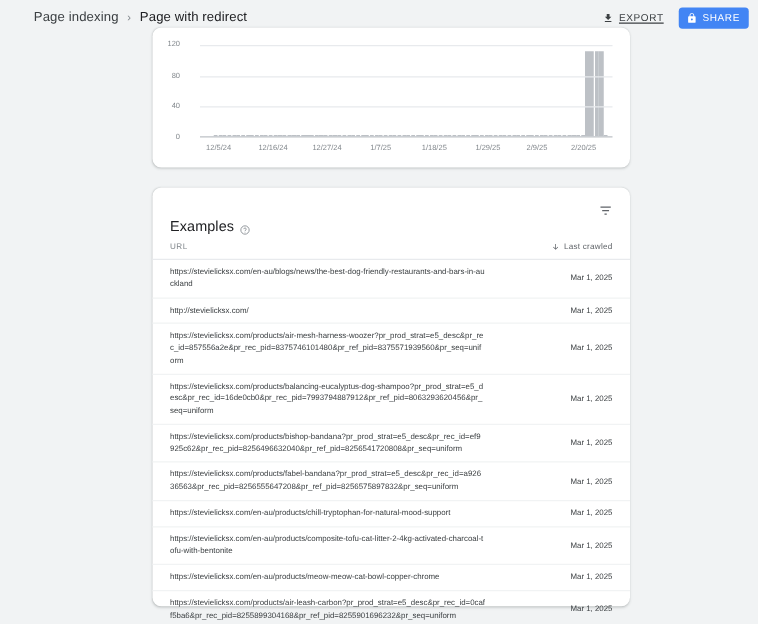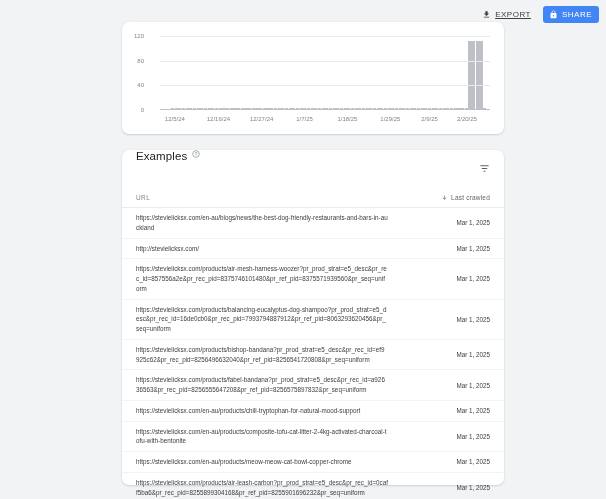--- a/index.html
+++ b/index.html
@@ -64,21 +64,21 @@
   .xlabels {
     position: absolute; left: 38px; top: 94px; width: 330px; height: 10px;
   }
   .xlabel {
     position: absolute; font-size: 6px; color: #80868b; transform: translateX(-50%);
     white-space: nowrap;
   }
 
   
   .ex-header {
-    position: relative; height: 38px; display: flex; align-items: flex-start; padding: 0 14px;
+    position: relative; height: 38px; display: flex; align-items: flex-end; padding: 0 14px;
   }
   .ex-title { font-size: 11.5px; color: #202124; letter-spacing: .1px; }
   .help-icon { margin-left: 5px; display: flex; align-items: center; cursor: pointer; }
   .filter-icon { position: absolute; right: 14px; top: 13px; cursor: pointer; }
 
   .tbl { width: 100%; }
   .thead {
     display: flex; align-items: center; height: 20px;
     padding: 0 14px; border-bottom: 1px solid #e8eaed;
   }
@@ -99,20 +99,25 @@
     width: 92px; text-align: right; font-size: 6.3px; color: #3c4043;
     padding: 5px 0; white-space: nowrap;
   }
 </style>
 </head>
 <body>
 
 <div id="app">
 
   <div class="topbar">
+    <div class="breadcrumb">
+      <span class="crumb-parent">Page indexing</span>
+      <span class="crumb-sep">›</span>
+      <span class="crumb-current">Page with redirect</span>
+    </div>
 
     <div class="topbar-actions">
       <div class="export-btn">
         <span>
           <svg width="9" height="9" viewBox="0 0 24 24" fill="#3c4043">
             <path d="M19 9h-4V3H9v6H5l7 7 7-7zM5 18v2h14v-2H5z"></path>
           </svg>
         </span>
         <span class="lbl">EXPORT</span>
       </div>

